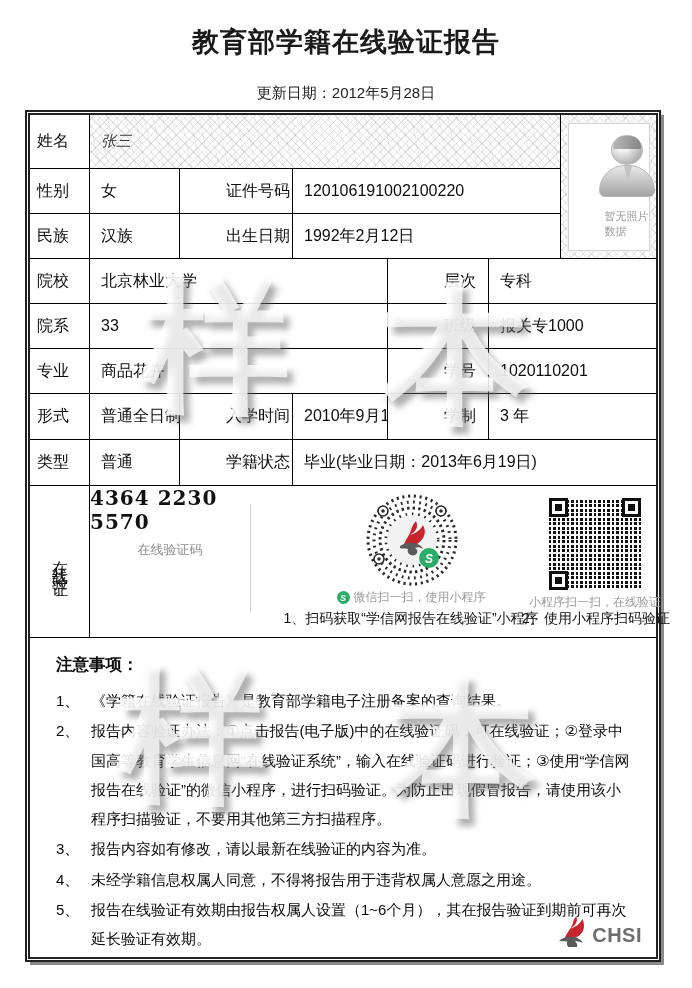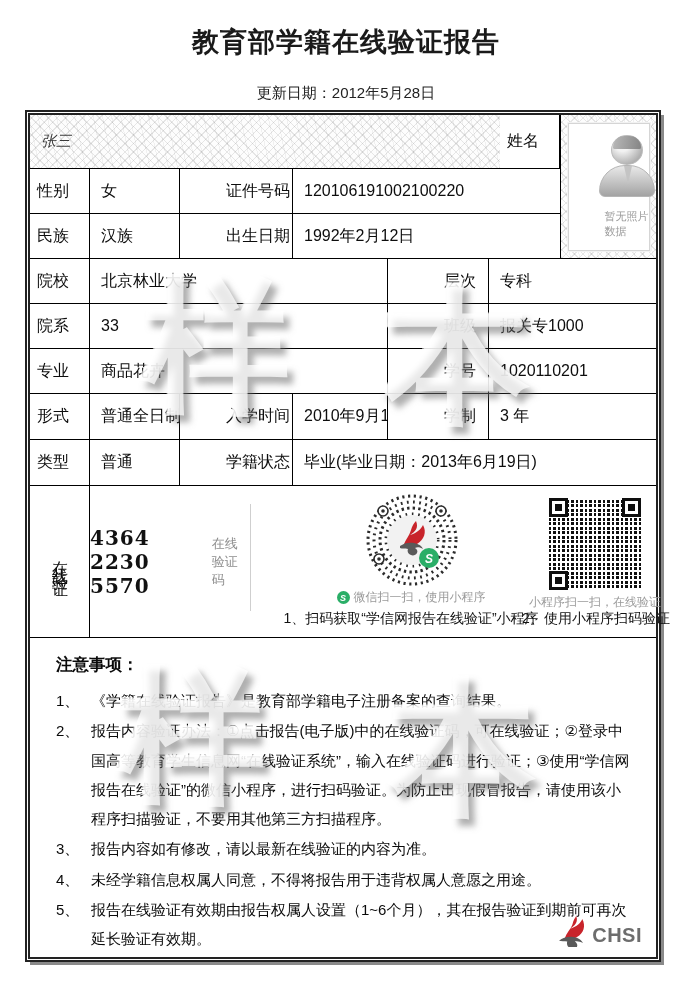--- a/index.html
+++ b/index.html
@@ -53,21 +53,21 @@
   .name-val { font-family:"DejaVu Serif","Liberation Serif",serif; font-style:italic;
     font-size:15px; color:#3a3a3a; }
 
   
   .verify-row { height:152px; }
   .v-label { width:60px; display:flex; align-items:center; justify-content:center; }
   .v-label span { writing-mode:vertical-rl; text-orientation:upright; font-size:16px;
     letter-spacing:7px; color:#0d0d0d; }
   .v-content { position:relative; flex:1; }
   .code-block { position:absolute; left:0; top:0; width:160px; height:100%;
-    display:flex; flex-direction:row; align-items:center; gap:7px; }
+    display:flex; flex-direction:column; align-items:center; gap:7px; }
   .v-code { font-family:"DejaVu Serif","Liberation Serif",serif; font-weight:bold;
     font-size:20px; color:#111; letter-spacing:1px; }
   .v-code-label { font-size:13px; color:#8d8d8d; }
   .v-divider { position:absolute; left:160px; top:18px; bottom:26px; width:1px; background:#cfcfcf; }
 
   .qr-circle { position:absolute; left:275px; top:7px; width:94px; height:94px; }
   .caption1 { position:absolute; left:211px; top:103px; width:220px; text-align:center;
     font-size:12px; color:#9a9a9a; display:flex; align-items:center; justify-content:center; gap:4px; }
   .step1 { position:absolute; left:146px; top:124px; width:350px; text-align:center;
     font-size:14px; color:#111; }
@@ -108,22 +108,22 @@
 <div class="page">
 
   <div class="doc-title">教育部学籍在线验证报告</div>
   <div class="update-date">更新日期：2012年5月28日</div>
 
   <div class="frame">
 
     <div class="top-block">
       <div class="top-left">
         <div class="row" style="height:54px">
+          <div class="cell lbl1 b-r">姓名</div>
           <div class="cell val guilloche name-val" style="flex:1">张三</div>
-          <div class="cell lbl1 b-r">姓名</div>
         </div>
         <div class="row" style="height:45px">
           <div class="cell lbl1 b-r">性别</div>
           <div class="cell val b-r" style="width:90px">女</div>
           <div class="cell lbl-c b-r" style="width:69px">证件号码</div>
           <div class="cell val" style="flex:1">120106191002100220</div>
         </div>
         <div class="row" style="height:45px">
           <div class="cell lbl1 b-r">民族</div>
           <div class="cell val b-r" style="width:90px">汉族</div>

